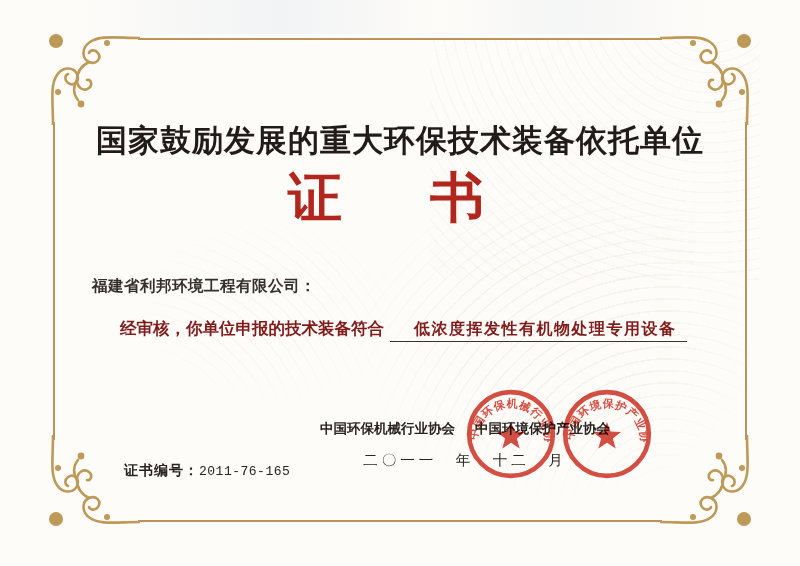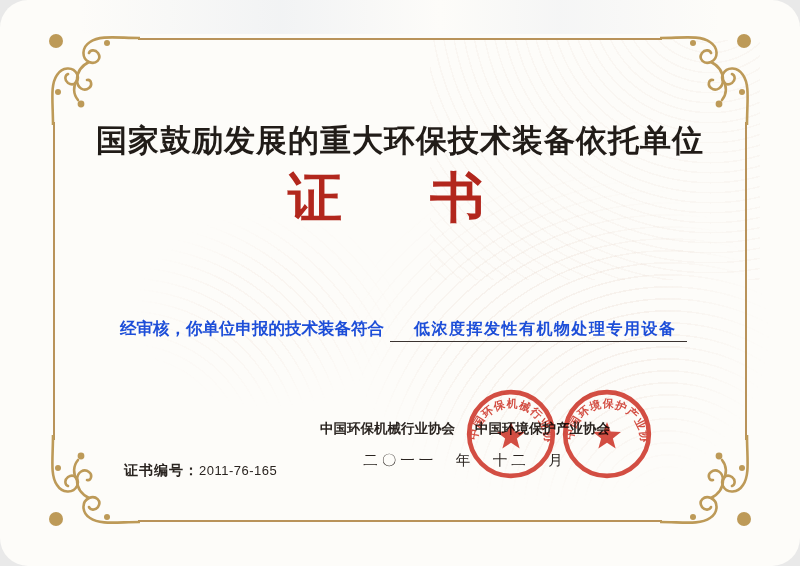--- a/index.html
+++ b/index.html
@@ -1,17 +1,17 @@
 <!DOCTYPE html>
 <html><head>
 <meta charset="utf-8">
 <style>
   html,body{margin:0;padding:0;background:#e9e9e9;}
   .stage{position:relative;width:800px;height:566px;background:#fdfcf9;overflow:hidden;
-         font-family:Liberation Sans, sans-serif;border-radius:28px;}
+         font-family:Liberation Mono, monospace;}
   
   .scan-top{position:absolute;left:0;top:0;width:800px;height:34px;
     background:linear-gradient(90deg,rgba(210,218,228,0) 10%,rgba(208,216,230,.25) 35%,rgba(210,218,228,0) 55%,rgba(208,216,230,.18) 70%,rgba(210,218,228,0) 90%);}
   
   .waves1{position:absolute;left:290px;top:120px;width:540px;height:430px;
     background:repeating-radial-gradient(circle at 70% 92%,rgba(198,156,134,.10) 0 1.5px,rgba(255,255,255,0) 1.5px 12px);
     -webkit-mask-image:radial-gradient(closest-side,#000 35%,transparent 78%);
     mask-image:radial-gradient(closest-side,#000 35%,transparent 78%);}
   .waves2{position:absolute;left:90px;top:180px;width:360px;height:260px;
     background:repeating-radial-gradient(circle at 10% 110%,rgba(214,168,148,.08) 0 1.5px,rgba(255,255,255,0) 1.5px 11px);
@@ -30,21 +30,21 @@
   .c-tl{left:45px;top:30px;}
   .c-tr{left:660px;top:30px;transform:scaleX(-1);}
   .c-bl{left:45px;top:435px;transform:scaleY(-1);}
   .c-br{left:660px;top:435px;transform:scale(-1,-1);}
 
   .title{position:absolute;left:0;right:0;top:120px;text-align:center;
     font-size:31px;font-weight:bold;color:#211c18;letter-spacing:1px;}
   .certword{position:absolute;left:0;right:0;top:162px;display:flex;justify-content:center;
     gap:88px;margin-left:-28px;font-size:54px;font-weight:bold;color:#b2271d;}
   .recipient{position:absolute;left:92px;top:276px;font-size:15.5px;font-weight:600;color:#35302b;letter-spacing:.5px;}
-  .bodyline1{position:absolute;left:120px;top:318px;font-size:16.5px;font-weight:bold;color:#1d4ed8;white-space:nowrap;}
+  .bodyline1{position:absolute;left:120px;top:318px;font-size:16.5px;font-weight:bold;color:#7f1d1d;white-space:nowrap;}
   .equip{display:inline-block;margin-left:6px;padding:0 10px 1px 24px;border-bottom:1.6px solid #3a3330;
     font-size:16px;letter-spacing:1.5px;}
   .bodyline2{position:absolute;left:0;right:0;top:358px;text-align:center;
     font-size:16.5px;font-weight:bold;color:#211c18;letter-spacing:.3px;}
   .issuers{position:absolute;left:0;right:0;top:420px;display:flex;justify-content:center;gap:20px;
     margin-left:130px;font-size:13.5px;font-weight:bold;color:#2a2420;}
   .dateline{position:absolute;left:0;right:0;top:451px;text-align:center;margin-left:130px;
     font-size:14.5px;color:#2a2420;letter-spacing:4px;}
   .certno{position:absolute;left:124px;top:462px;font-size:14px;color:#2a2420;}
   .certno .lbl{font-weight:bold;letter-spacing:1px;}
@@ -123,20 +123,21 @@
       <circle cx="13" cy="62" r="3"></circle>
       <circle cx="36" cy="74" r="3.4"></circle>
     </g>
   </svg>
 
   <div class="title">国家鼓励发展的重大环保技术装备依托单位</div>
   <div class="certword">
     <span>证</span>
     <span>书</span>
   </div>
+  <div class="recipient">福建省利邦环境工程有限公司：</div>
   <div class="bodyline1">
     <span>经审核，你单位申报的技术装备符合</span><span class="equip">低浓度挥发性有机物处理专用设备</span>
   </div>
 
   <div class="issuers">
     <span>中国环保机械行业协会</span>
     <span>中国环境保护产业协会</span>
   </div>
   <div class="dateline">二〇一一　年　十二　月</div>
 

